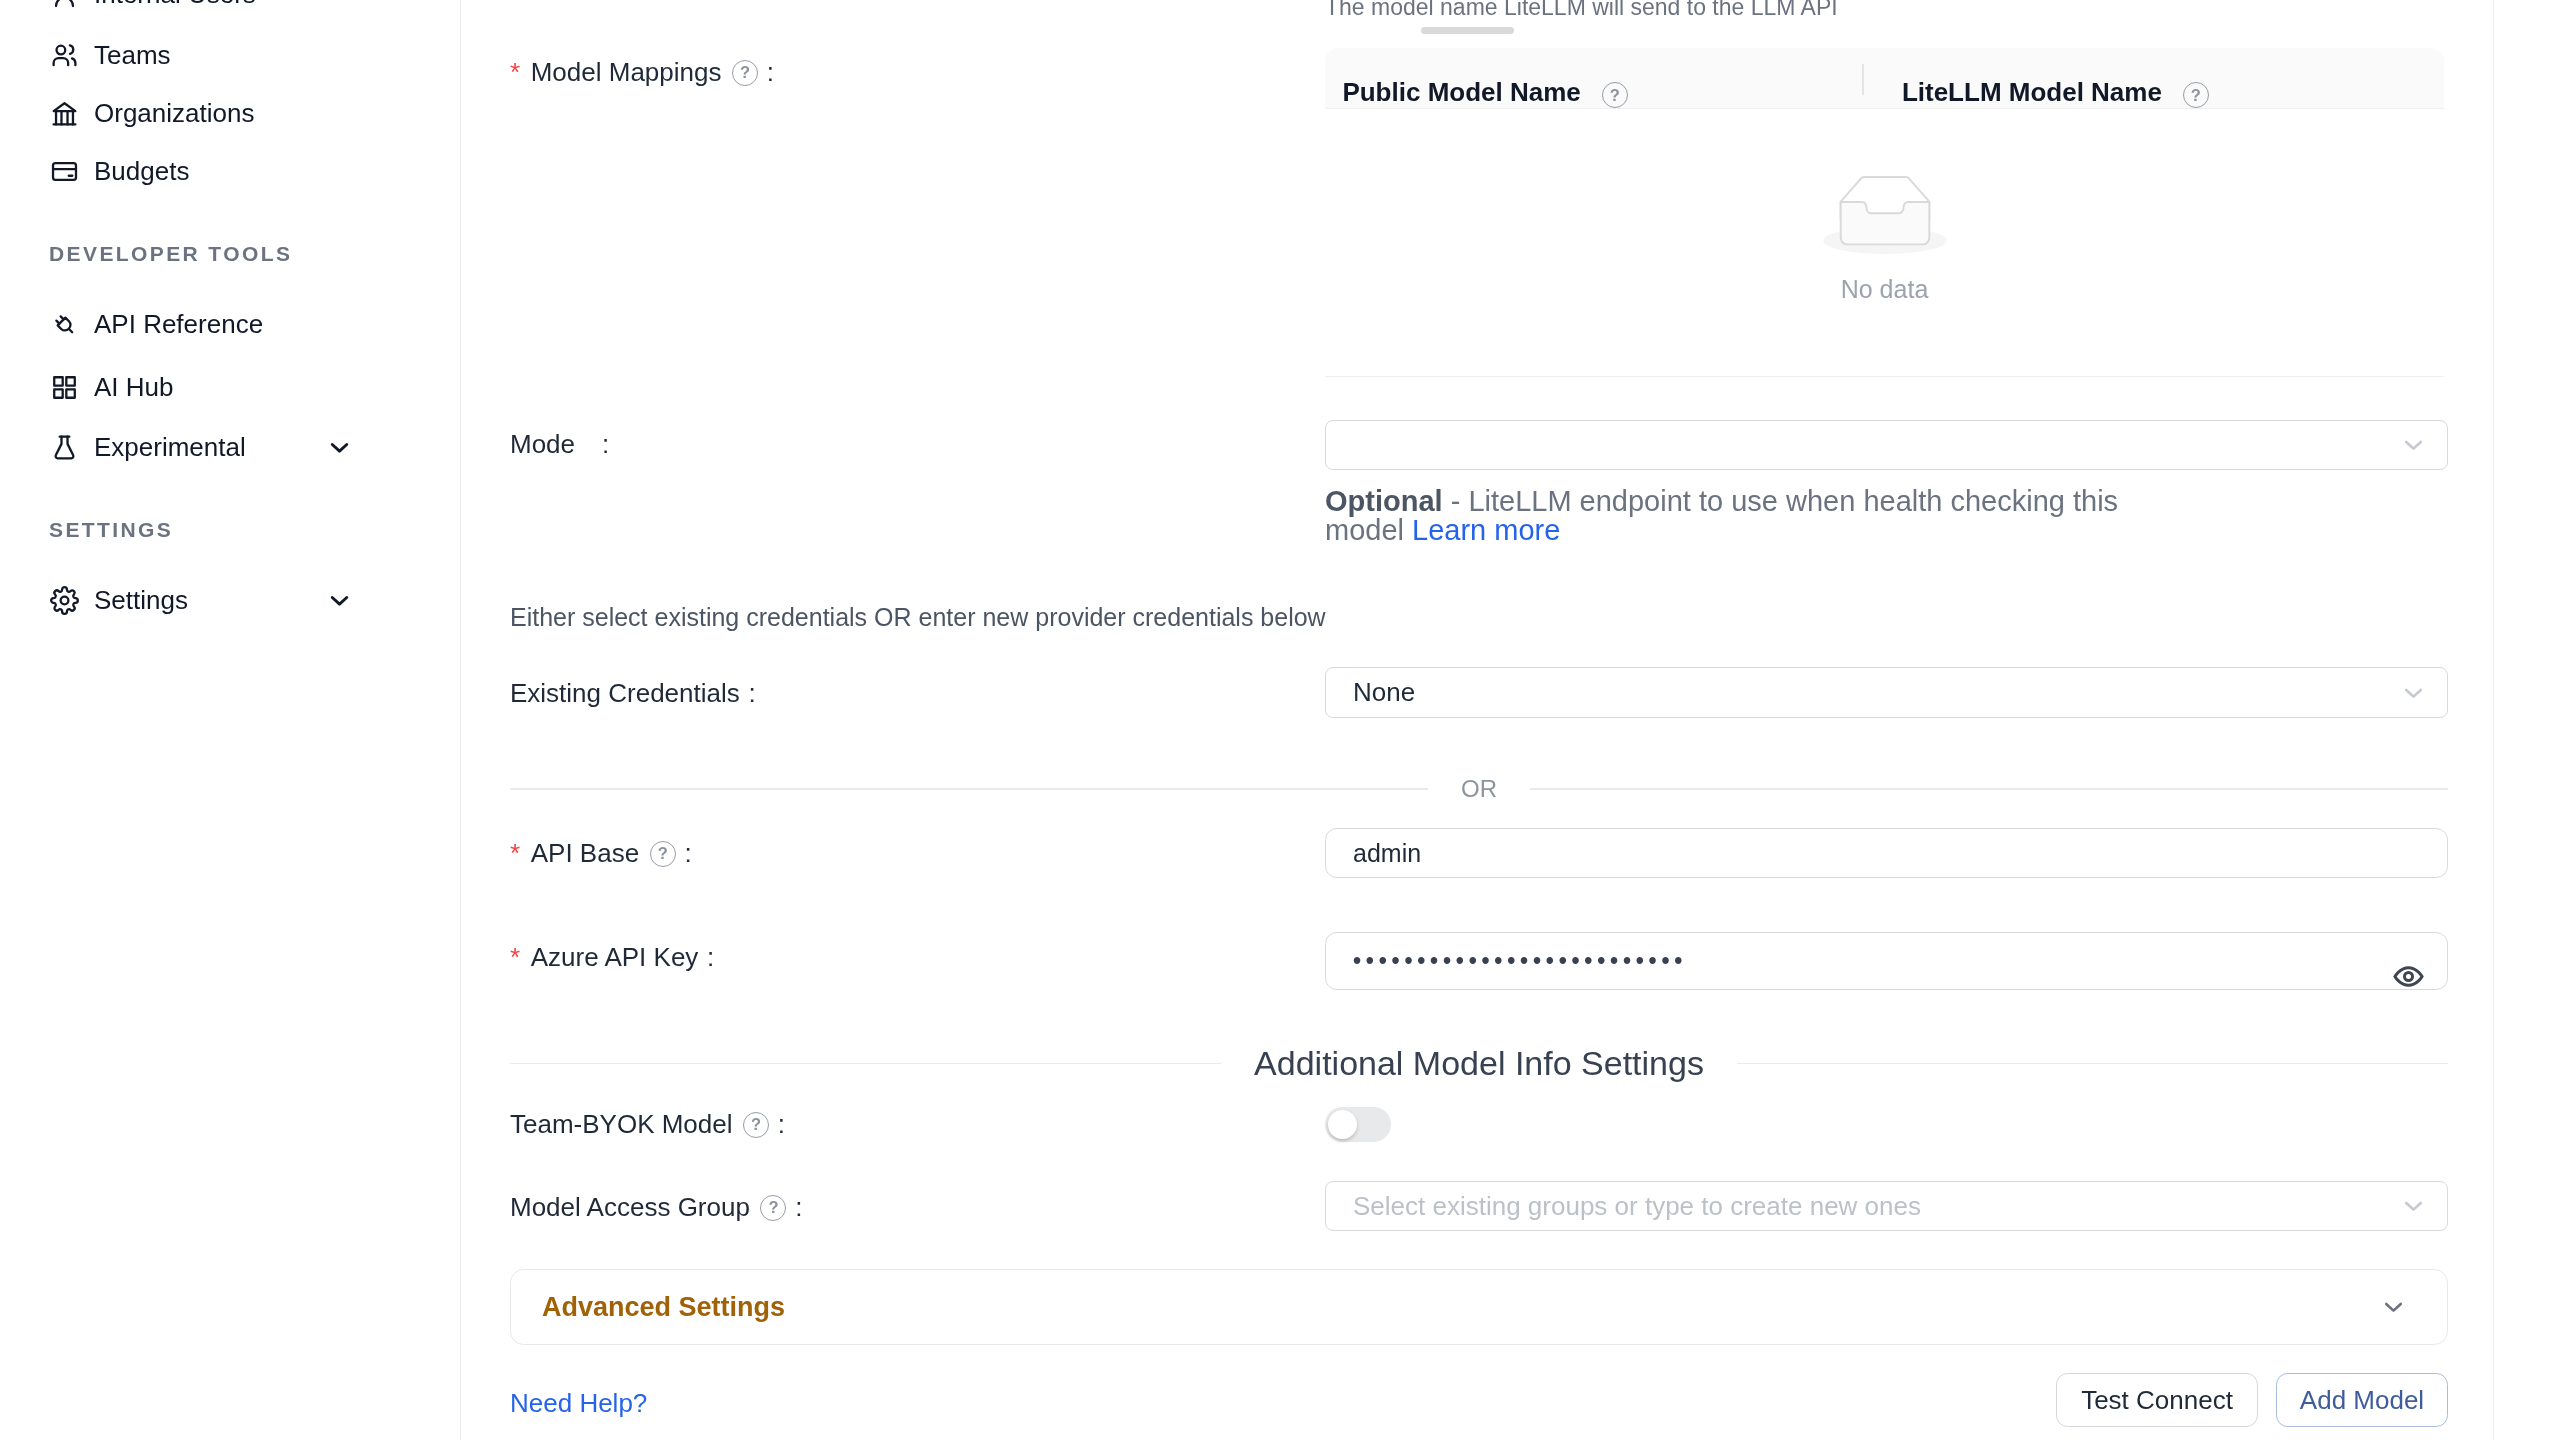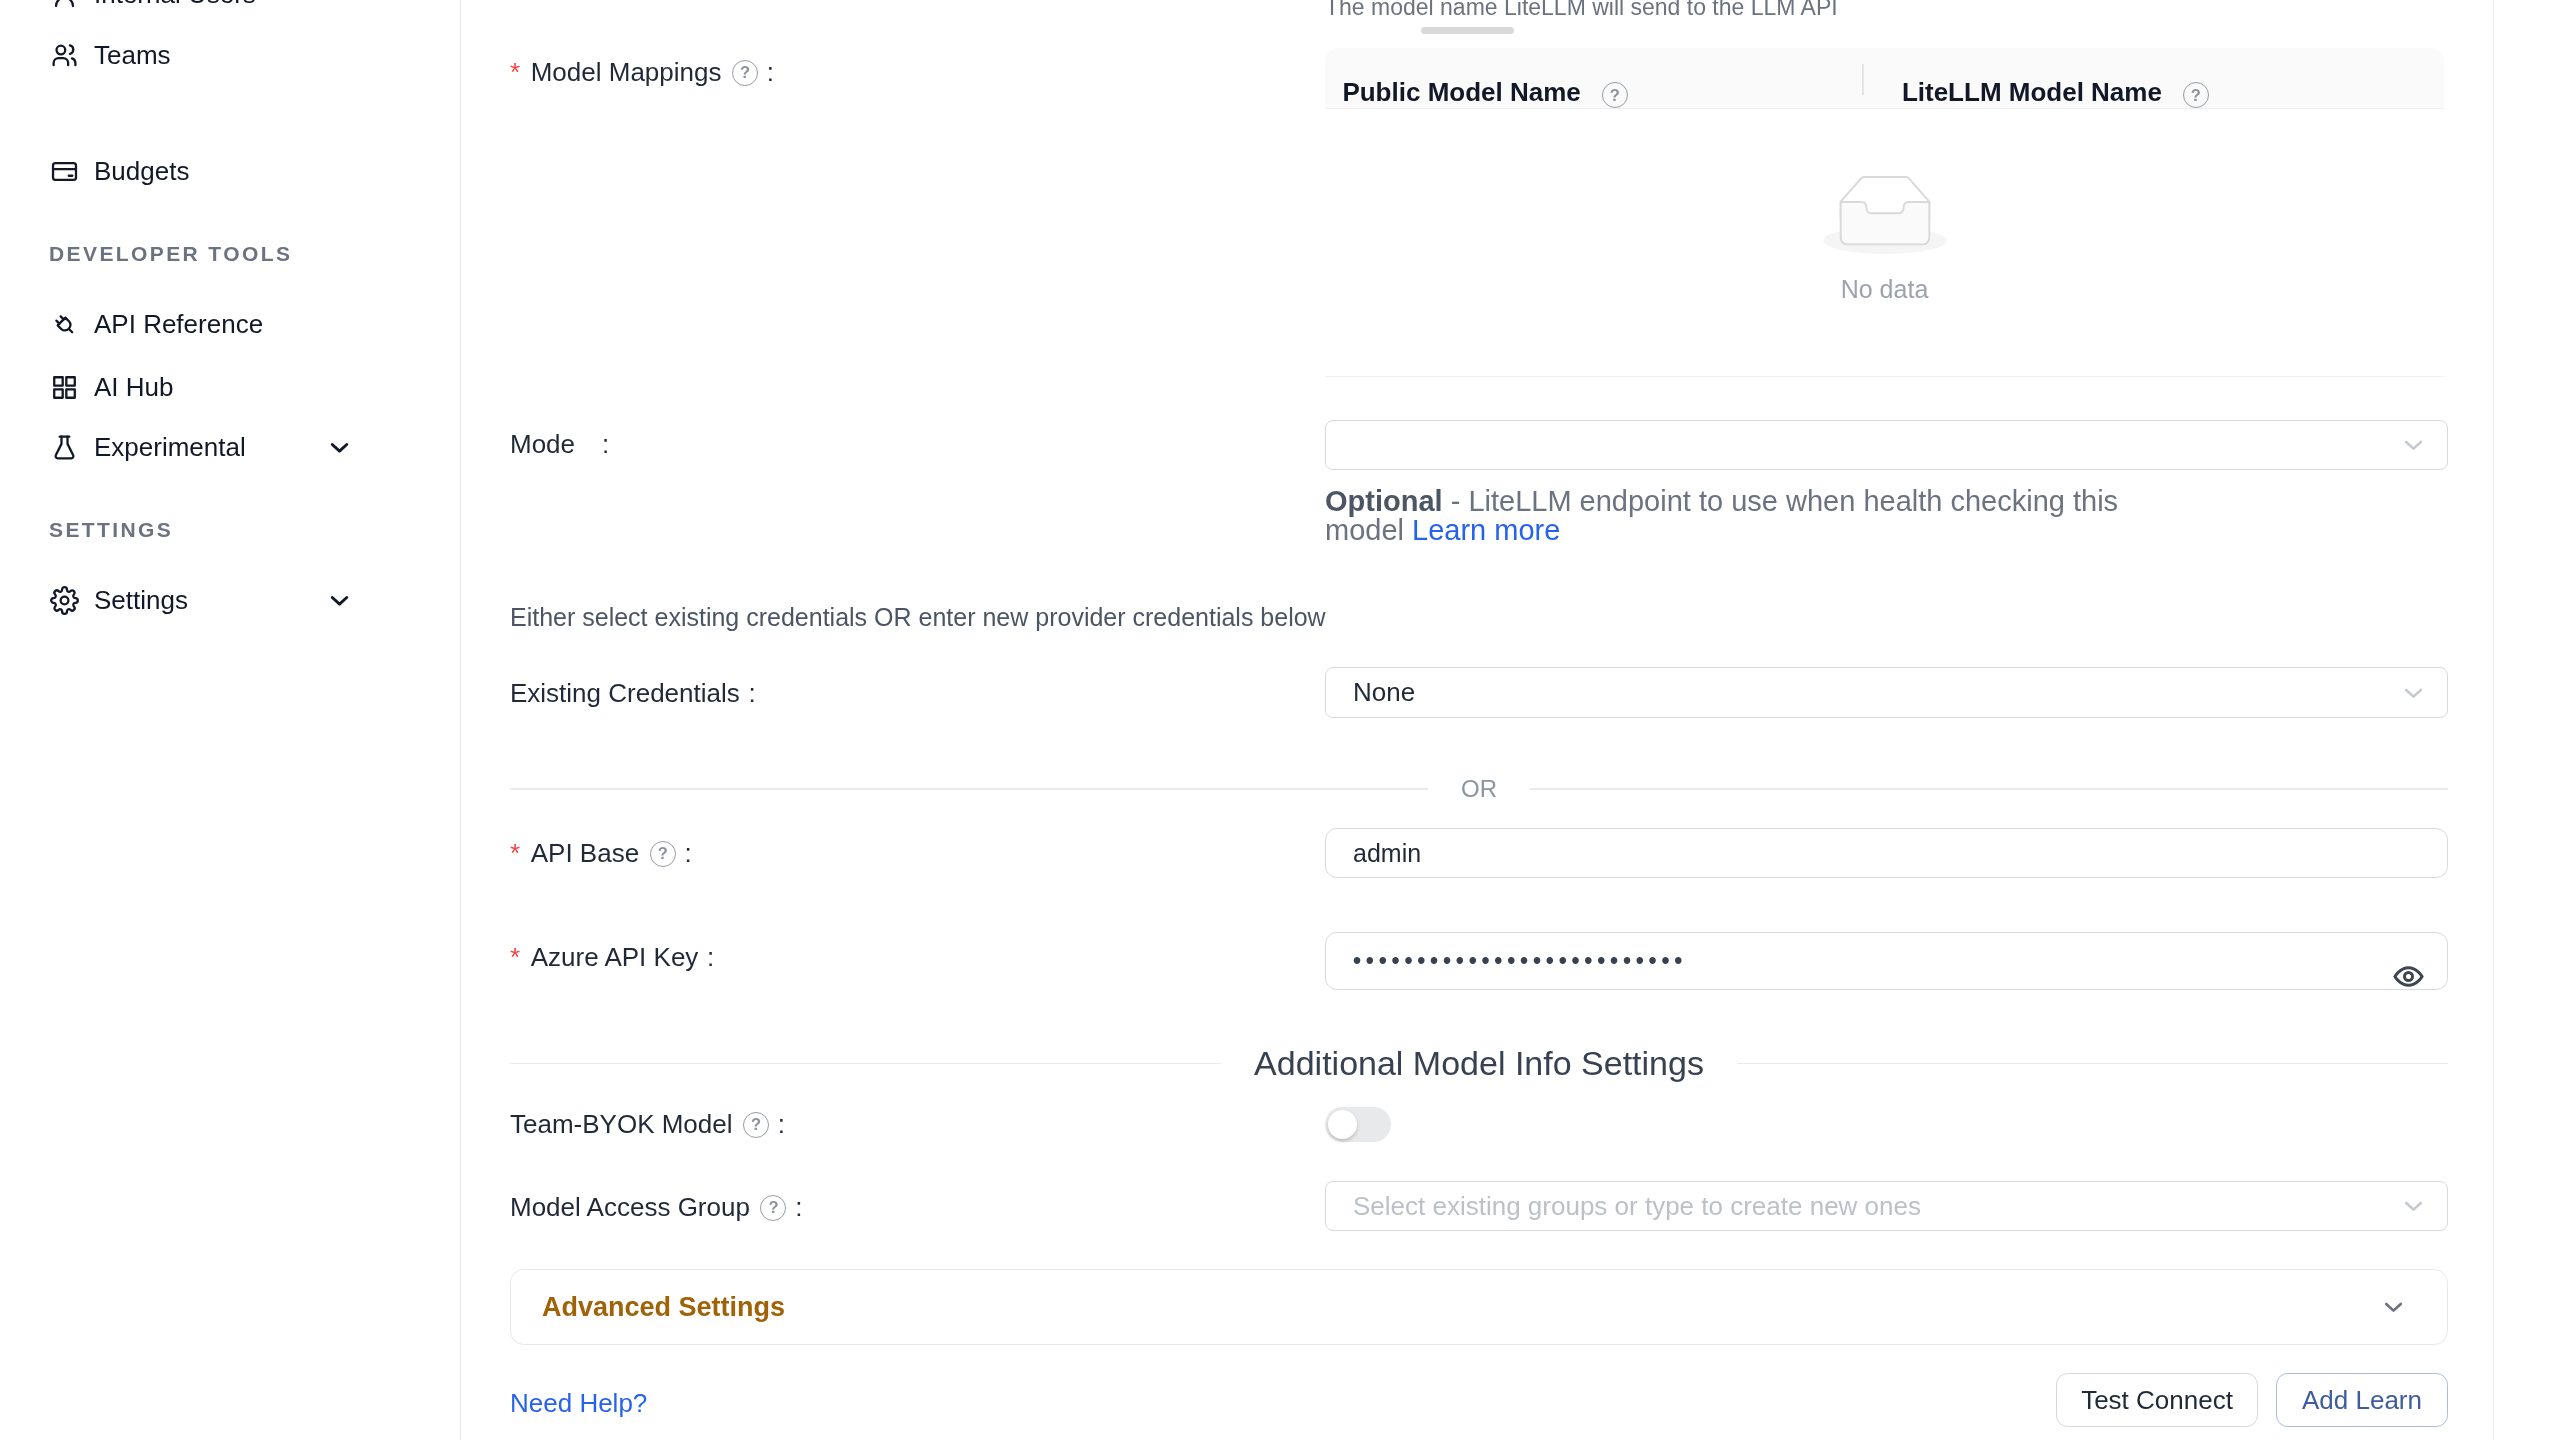--- a/index.html
+++ b/index.html
@@ -112,20 +112,33 @@
       <svg class="ic" width="29" height="29" viewBox="0 0 24 24">
           <path d="M15 20v-1.8a4 4 0 0 0-4-4H7a4 4 0 0 0-4 4V20"></path>
           <circle cx="9" cy="7.5" r="3.6"></circle>
           <path d="M16.5 3.6a3.6 3.6 0 0 1 0 7"></path>
           <path d="M21 20v-1.8a4 4 0 0 0-2.8-3.8"></path>
         </svg>
     </span>
     <span class="s-label">Teams</span>
   </div>
 
+  <div class="side-row" style="top:90px;">
+    <span class="s-icon">
+      <svg class="ic" width="29" height="29" viewBox="0 0 24 24">
+          <path d="M3 21h18"></path>
+          <path d="M5 21v-11"></path>
+          <path d="M9.5 21v-11"></path>
+          <path d="M14.5 21v-11"></path>
+          <path d="M19 21v-11"></path>
+          <path d="M3 10l9-6.5L21 10z"></path>
+        </svg>
+    </span>
+    <span class="s-label">Organizations</span>
+  </div>
 
   <div class="side-row" style="top:148px;">
     <span class="s-icon">
       <svg class="ic" width="29" height="29" viewBox="0 0 24 24">
           <rect x="2.5" y="5" width="19" height="14" rx="2"></rect>
           <path d="M2.5 10h19"></path>
           <path d="M15.5 15.5h3"></path>
         </svg>
     </span>
     <span class="s-label">Budgets</span>
@@ -312,15 +325,15 @@
 
   <div class="adv">
     <span class="adv-title">Advanced Settings</span>
     <svg class="sel-chev" viewBox="0 0 24 24">
         <polyline points="6 9.5 12 15 18 9.5"></polyline>
       </svg>
   </div>
 
   <div class="need-help">Need Help?</div>
   <div class="btn btn-test">Test Connect</div>
-  <div class="btn btn-add">Add Learn</div>
+  <div class="btn btn-add">Add Model</div>
 </main>
 
 
 </body></html>

